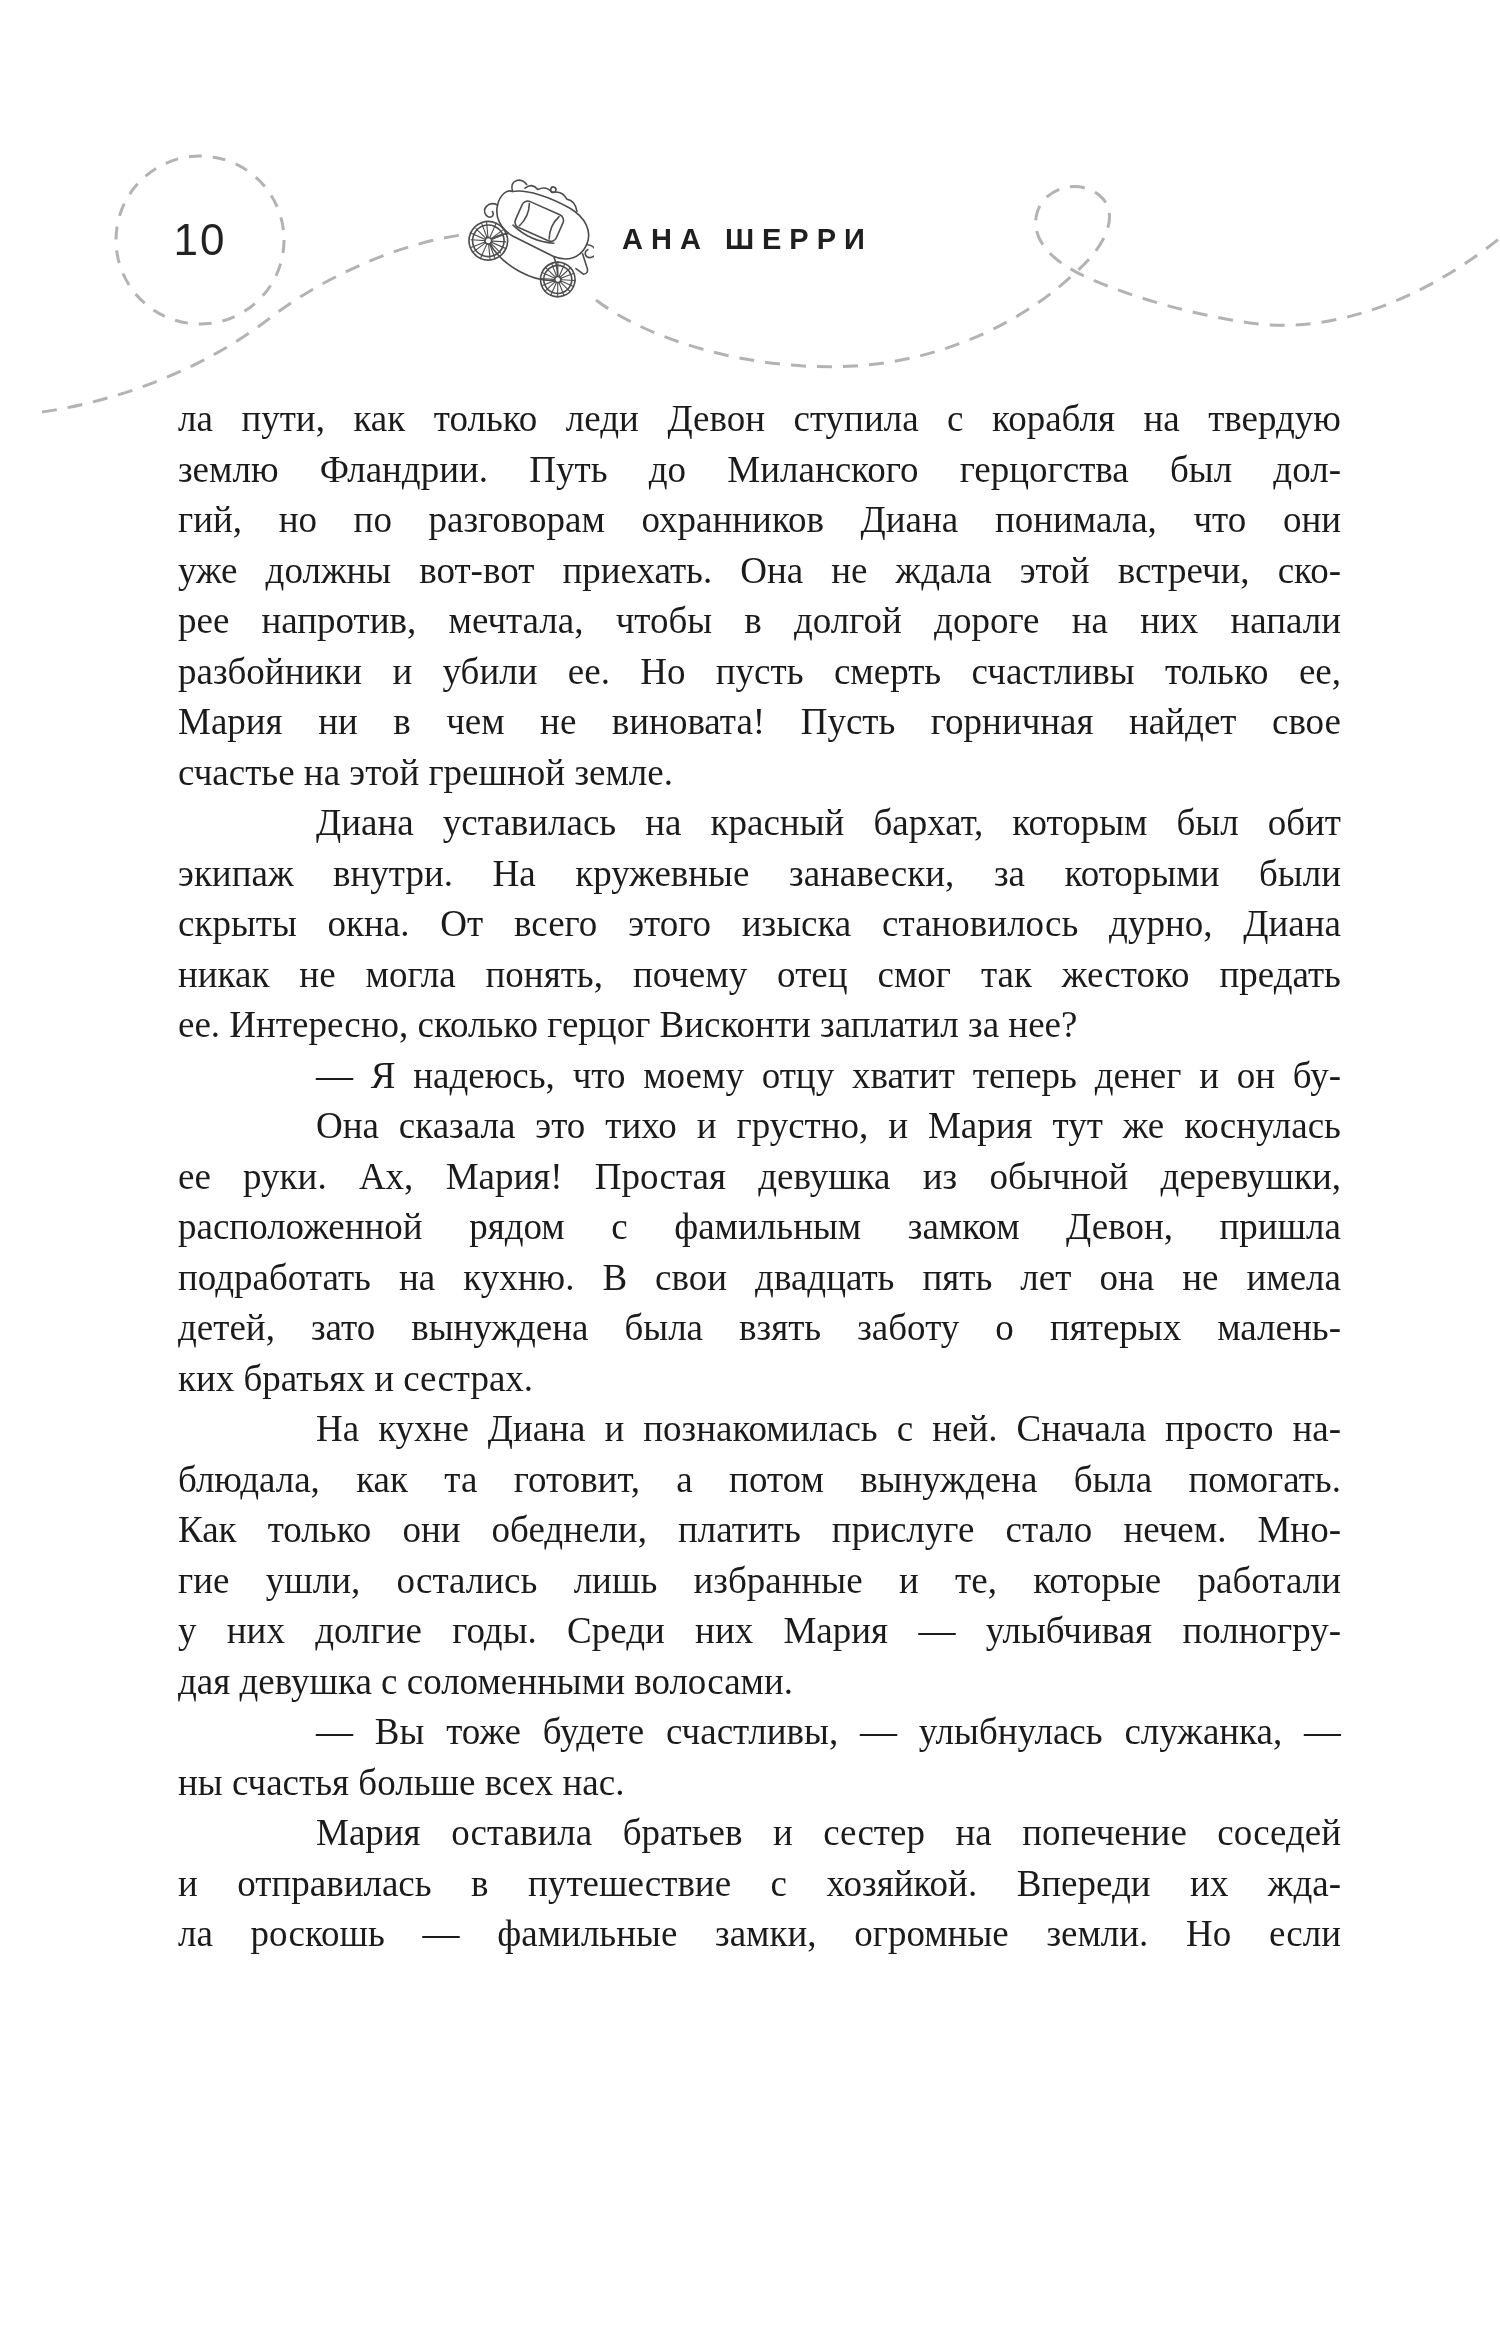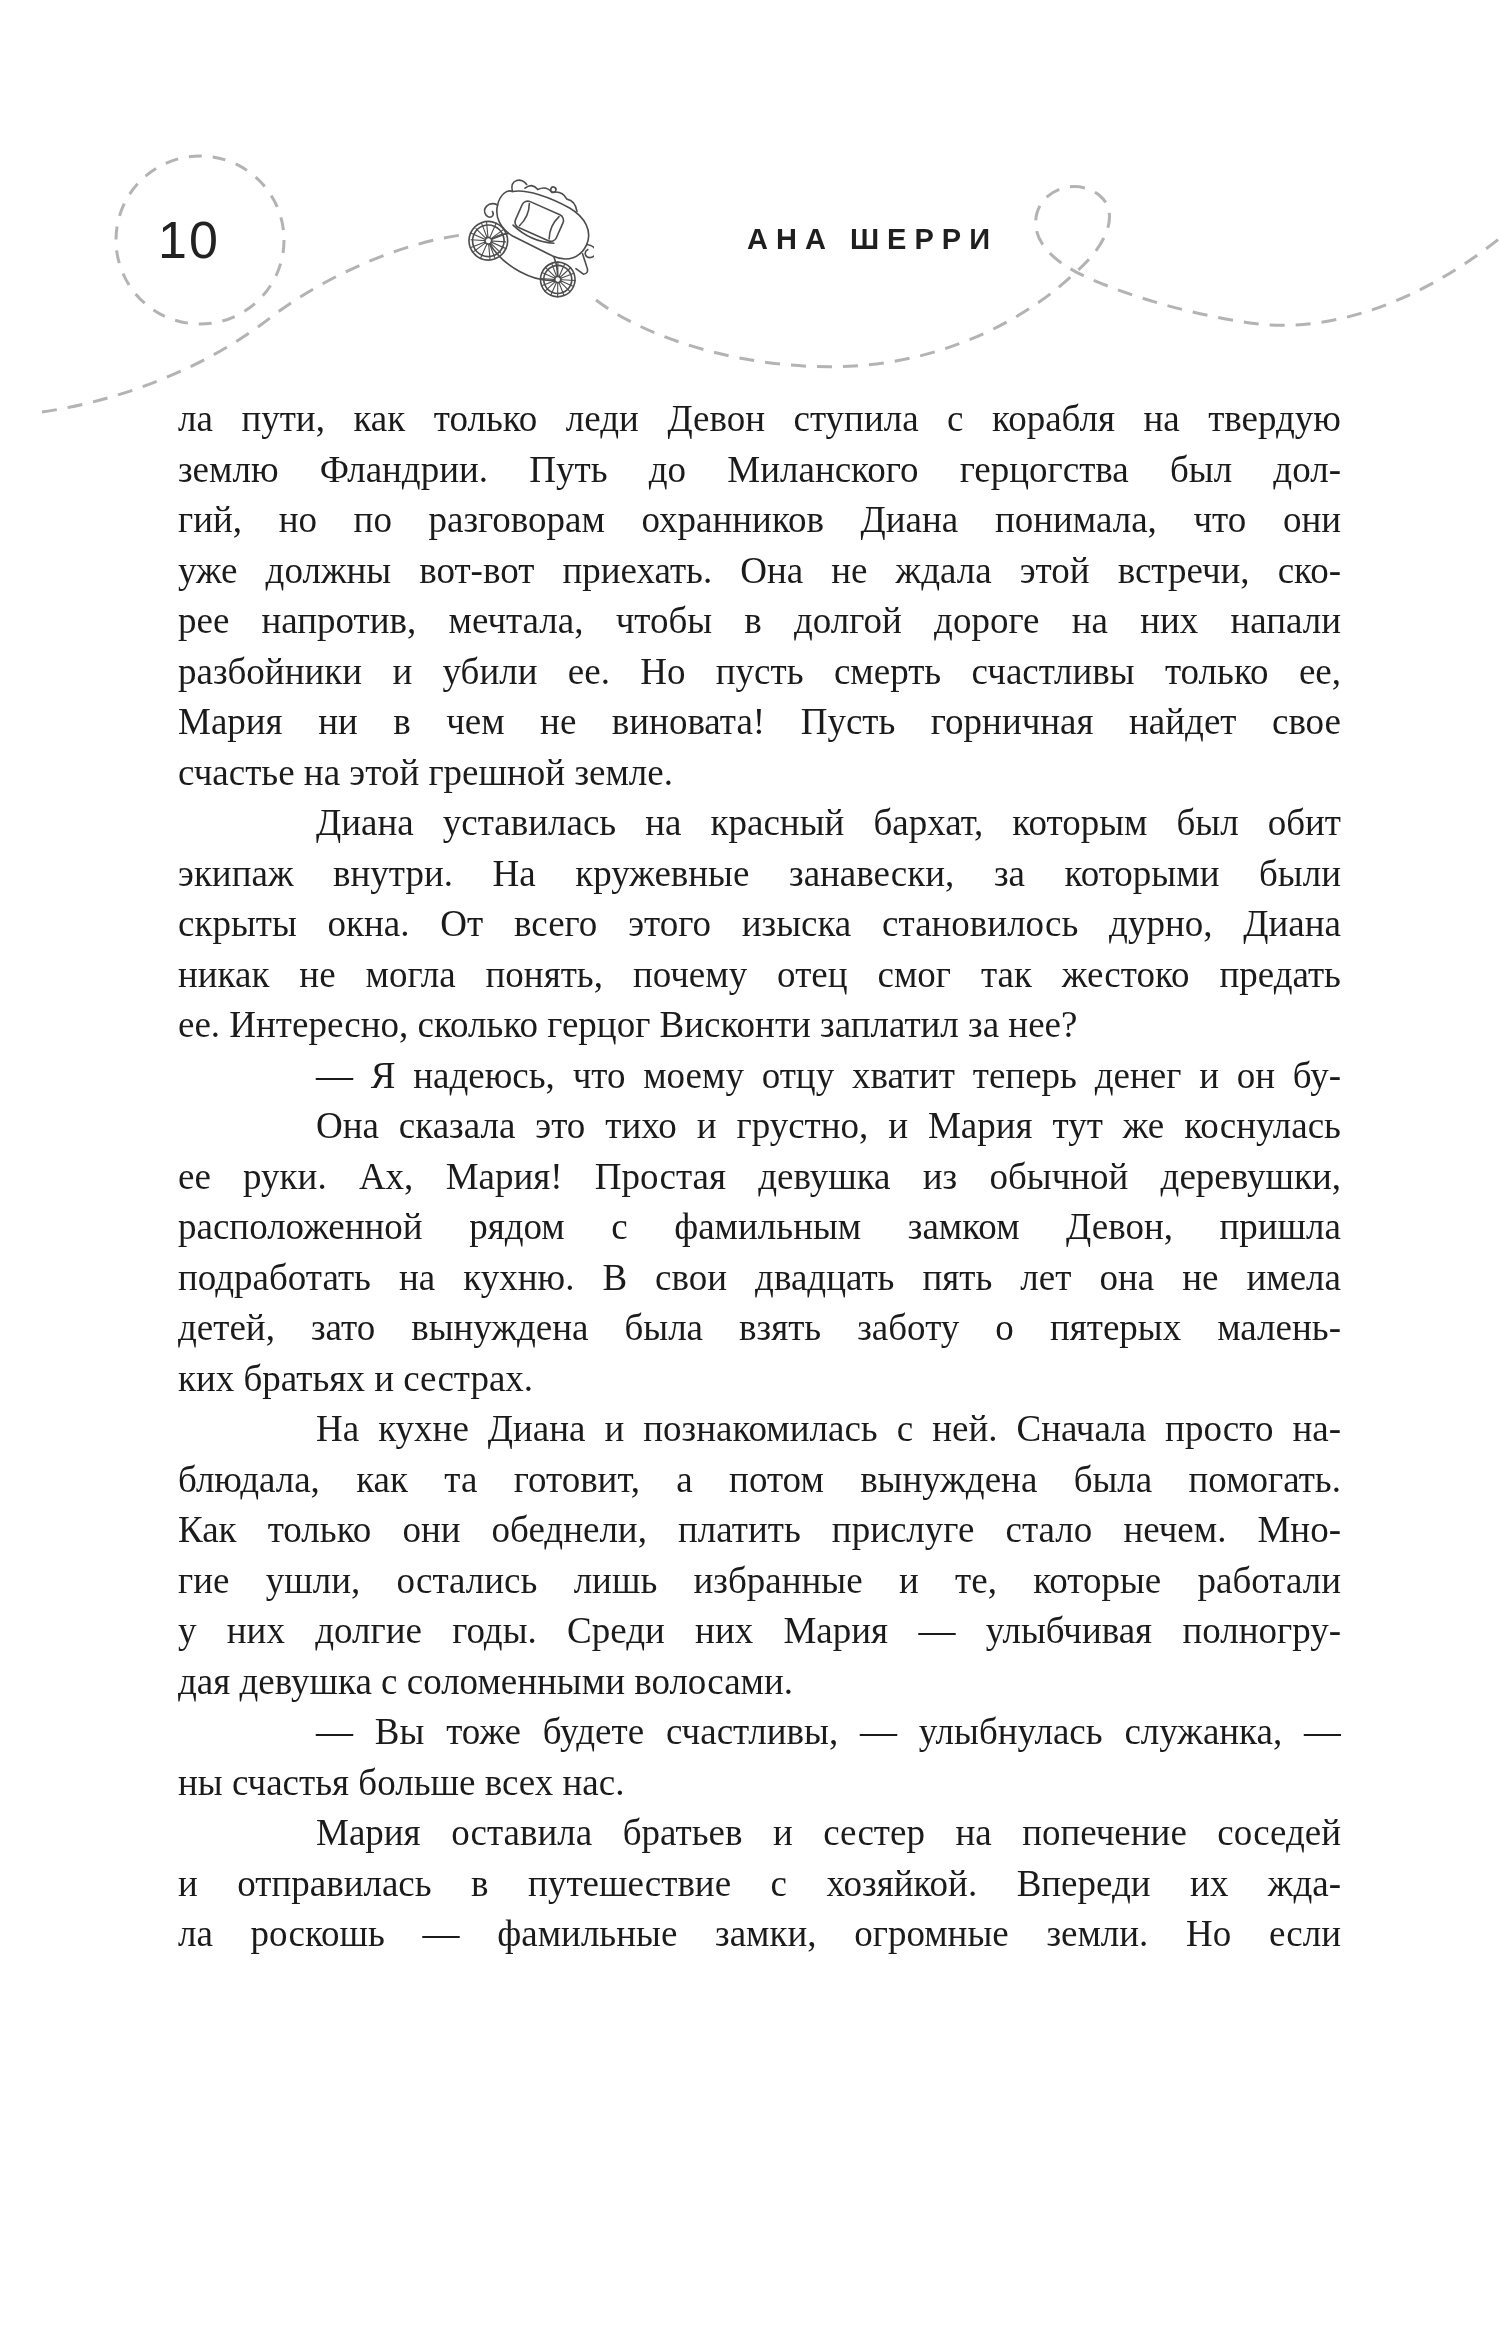--- a/index.html
+++ b/index.html
@@ -4,26 +4,26 @@
 <style>
   html,body{margin:0;padding:0;}
   body{
     width:1500px;height:2328px;position:relative;background:#ffffff;
     font-family:"Liberation Serif", serif;color:#1b1b1b;overflow:hidden;
   }
   .header{position:absolute;left:0;top:0;width:1500px;height:470px;}
   .flourish-svg{position:absolute;left:0;top:0;width:1500px;height:470px;}
   .page-number{
     position:absolute;left:158px;top:214px;width:84px;height:52px;
-    font-family:"Liberation Sans", sans-serif;
-    font-size:52px;line-height:52px;font-weight:400;letter-spacing:2px;color:#222;
+    text-align:center;font-family:"Liberation Sans", sans-serif;
+    font-size:44px;line-height:52px;font-weight:400;letter-spacing:2px;color:#222;
   }
   .author-name{
     position:absolute;left:622px;top:221px;width:376px;height:40px;
-    text-align:right;font-family:"Liberation Sans", sans-serif;
+    text-align:left;font-family:"Liberation Sans", sans-serif;
     font-size:29px;line-height:36px;font-weight:600;letter-spacing:8px;color:#1f1f1f;
   }
   .carriage{position:absolute;left:462px;top:178px;width:132px;height:132px;}
   .body-text{
     position:absolute;left:178px;top:394px;width:1163px;
     font-size:37px;line-height:50.5px;color:#1b1b1b;
   }
   .line{
     text-align:justify;text-align-last:justify;
     height:50.5px;overflow:hidden;white-space:normal;

